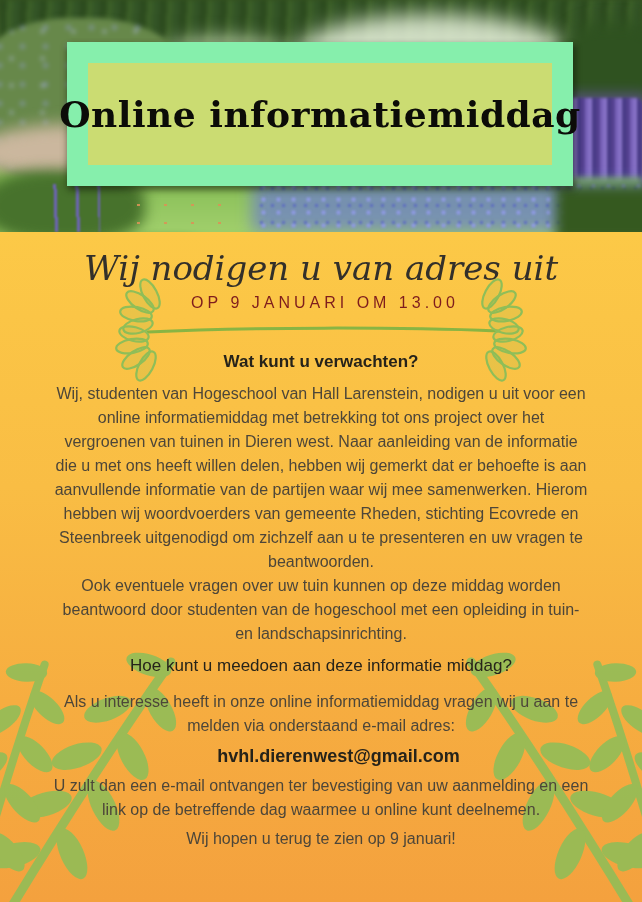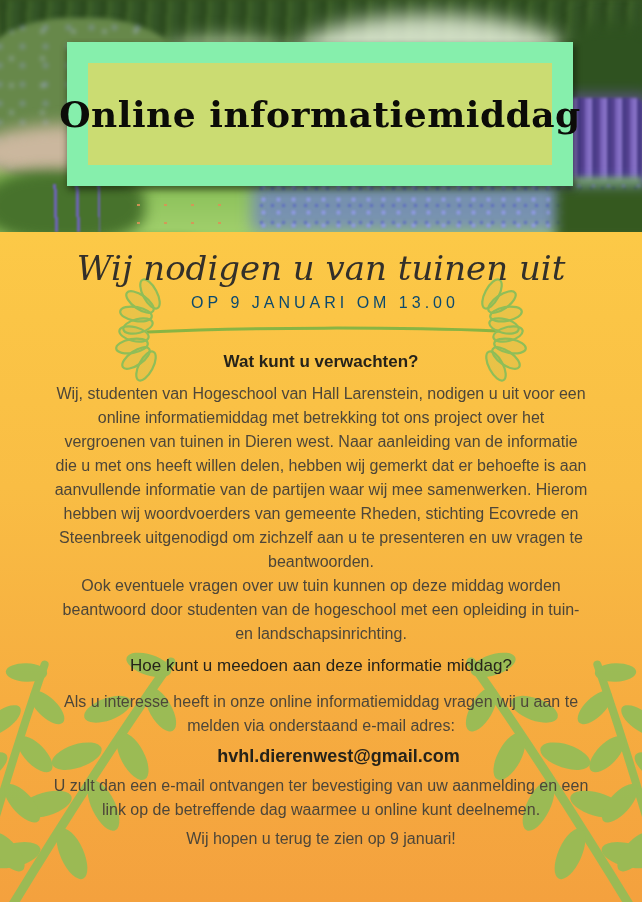--- a/index.html
+++ b/index.html
@@ -45,21 +45,21 @@
 
   
   .body-bg{position:absolute;left:0;top:232px;width:642px;height:670px;
            background:linear-gradient(180deg,#fcc947 0%,#f9bd44 38%,#f6ad40 70%,#f4a13e 100%);}
 
   svg.deco{position:absolute;inset:0;z-index:2;pointer-events:none;}
 
   .content{position:absolute;left:0;top:232px;width:642px;z-index:3;text-align:center;padding-top:12px;box-sizing:border-box;}
   .pre{white-space:pre-line;}
   .script-head{font-family:"DejaVu Serif",serif;font-style:italic;font-size:34px;line-height:1.3;color:#33302a;margin:2px 0 4px;}
-  .date-line{font-size:16px;letter-spacing:4px;color:#0c4a6e;margin:0 0 40px;font-weight:400;padding-left:8px;}
+  .date-line{font-size:16px;letter-spacing:4px;color:#7f1d1d;margin:0 0 40px;font-weight:400;padding-left:8px;}
   .h-sec{font-size:17px;font-weight:700;color:#26231a;margin:0 0 10px;text-align:center;}
   .para{font-size:16px;line-height:24px;color:#4d4639;margin:5px;}
   .h-join{font-size:17px;font-weight:400;color:#26231a;margin:10px 7px 14px;}
   .email-line{font-size:18px;font-weight:700;color:#26231a;margin:2px 0;line-height:26px;padding-left:35px;}
   .closing{font-size:16px;line-height:24px;color:#4d4639;}
 </style>
 </head>
 <body>
 
 <div class="poster">
@@ -128,21 +128,21 @@
     </g>
   </svg>
 
   <div class="banner">
     <div class="banner-inner">
       <div class="banner-title">Online informatiemiddag</div>
     </div>
   </div>
 
   <div class="content">
-    <div class="script-head">Wij nodigen u van tuinen uit</div>
+    <div class="script-head">Wij nodigen u van adres uit</div>
     <div class="date-line">OP 9 JANUARI OM 13.00</div>
 
     <div class="h-sec">Wat kunt u verwachten?</div>
     <p class="para pre">Wij, studenten van Hogeschool van Hall Larenstein, nodigen u uit voor een
 online informatiemiddag met betrekking tot ons project over het
 vergroenen van tuinen in Dieren west. Naar aanleiding van de informatie
 die u met ons heeft willen delen, hebben wij gemerkt dat er behoefte is aan
 aanvullende informatie van de partijen waar wij mee samenwerken. Hierom
 hebben wij woordvoerders van gemeente Rheden, stichting Ecovrede en
 Steenbreek uitgenodigd om zichzelf aan u te presenteren en uw vragen te

